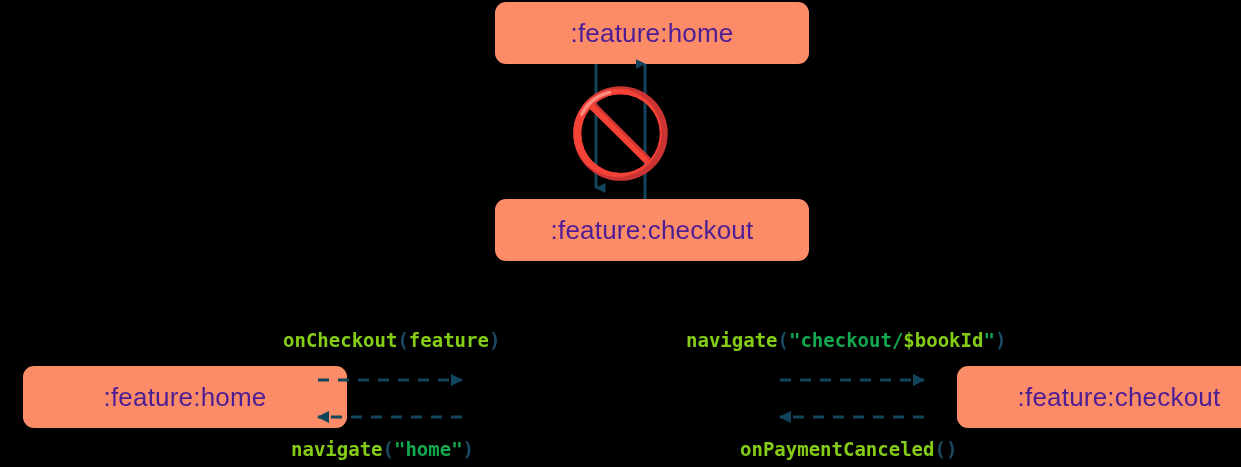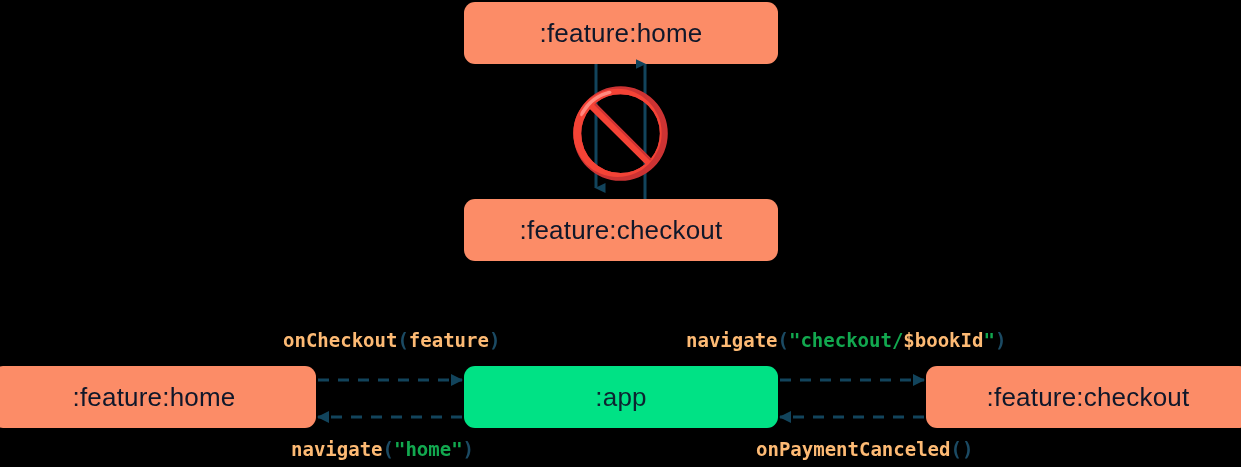--- a/index.html
+++ b/index.html
@@ -23,21 +23,22 @@
     display: flex;
     align-items: center;
     justify-content: center;
     box-sizing: border-box;
     font-family: "Liberation Sans", sans-serif;
     letter-spacing: 0.2px;
     white-space: nowrap;
   }
   .node-salmon {
     background: #fc8c67;
-    color: #0f172a;
+    color: #4c1d95;
+    margin-left: 31px;
   }
   .node-green {
     background: #00e285;
     color: #0d2330;
   }
   .node-label {
     font-size: 26px;
     line-height: 1;
   }
 
@@ -76,27 +77,27 @@
   .edge-label {
     position: absolute;
     font-family: "DejaVu Sans Mono", monospace;
     font-size: 19px;
     font-weight: bold;
     line-height: 1;
     white-space: nowrap;
     color: #0d3b54;
   }
   .tok-str { color: #12a84f; }
-  .tok-ident { color: #fdba74; }
+  .tok-ident { color: #84cc16; }
   .tok-paren { color: #1b4a63; }
 
   #label-oncheckout       { left: 283px; top: 331px; }
   #label-navigate-checkout{ left: 686px; top: 331px; }
   #label-navigate-home    { left: 291px; top: 440px; }
-  #label-onpaymentcancel  { left: 756px; top: 440px; }
+  #label-onpaymentcancel  { left: 740px; top: 440px; }
 </style>
 </head>
 <body>
 
 <div id="canvas">
 
   <div class="node node-salmon" id="node-home-top">
     <span class="node-label">:feature:home</span>
   </div>
 
@@ -124,23 +125,20 @@
 
     <line x1="645" y1="199" x2="645" y2="64" stroke="#12445c" stroke-width="3" marker-end="url(#arrowup)"></line>
   </svg>
 
   <div id="forbidden-sign">🚫</div>
 
   <div class="node node-salmon" id="node-home-bot">
     <span class="node-label">:feature:home</span>
   </div>
 
-  <div class="node node-green" id="node-app">
-    <span class="node-label">:app</span>
-  </div>
 
   <div class="node node-salmon" id="node-checkout-bot">
     <span class="node-label">:feature:checkout</span>
   </div>
 
   <svg class="vsvg">
 
     <line x1="318" y1="380" x2="462" y2="380" stroke="#12445c" stroke-width="3" stroke-dasharray="11 9" marker-end="url(#arrowright)"></line>
 
     <line x1="462" y1="417" x2="318" y2="417" stroke="#12445c" stroke-width="3" stroke-dasharray="11 9" marker-end="url(#arrowleft)"></line>

